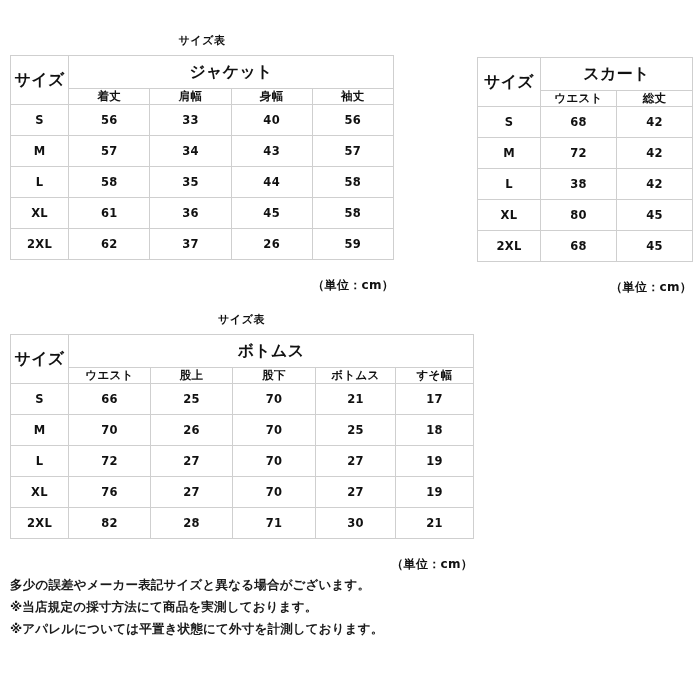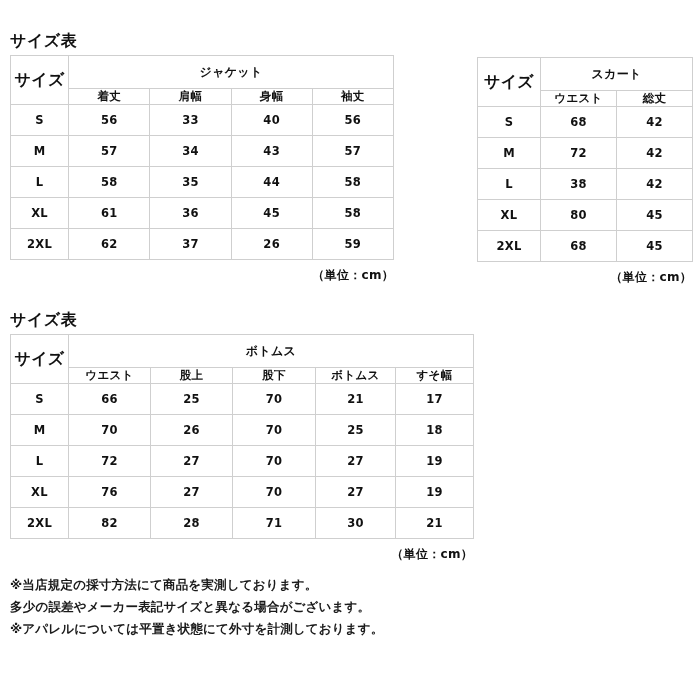--- a/index.html
+++ b/index.html
@@ -9,22 +9,22 @@
     background: #ffffff;
     font-family: "DejaVu Sans", "Liberation Sans", sans-serif;
     color: #1a1a1a;
     overflow: hidden;
   }
   #root { position: relative; width: 700px; height: 700px; }
 
   .tbl-block { position: absolute; }
 
   .tbl-title {
-    text-align: left;
-    font-size: 16px;
+    text-align: center;
+    font-size: 11px;
     font-weight: 700;
     letter-spacing: .5px;
     color: #111;
     margin-bottom: 6px;
     line-height: 16px;
   }
 
   table.size-table {
     border-collapse: collapse;
     width: 100%;
@@ -36,31 +36,31 @@
     border: 1px solid #cfcfcf;
     text-align: center;
     vertical-align: middle;
     font-size: 11.5px;
     font-weight: 700;
     color: #111;
     padding: 0;
     height: 31px;
     letter-spacing: .3px;
   }
-  table.size-table th.grp { height: 33px; font-size: 12px; }
+  table.size-table th.grp { height: 33px; font-size: 16px; }
   table.size-table th.sub { height: 14px; }
   table.size-table th.sizecol { font-size: 16px; }
   table.size-table td.sizecell { font-size: 11.5px; }
 
   .unit {
     text-align: right;
     font-size: 12px;
     font-weight: 700;
     color: #111;
-    margin-top: 7px;
+    margin-top: 17px;
     letter-spacing: .3px;
     line-height: 16px;
   }
 
   .notes {
     position: absolute;
     left: 10px;
     top: 574px;
     width: 600px;
   }
@@ -253,18 +253,18 @@
           <td>71</td>
           <td>30</td>
           <td>21</td>
         </tr>
       </tbody>
     </table>
     <div class="unit">（単位：cm）</div>
   </div>
 
   <div class="notes">
+    <div>多少の誤差やメーカー表記サイズと異なる場合がございます。</div>
     <div>※当店規定の採寸方法にて商品を実測しております。</div>
-    <div>多少の誤差やメーカー表記サイズと異なる場合がございます。</div>
     <div>※アパレルについては平置き状態にて外寸を計測しております。</div>
   </div>
 
 </div>
 
 </body></html>

